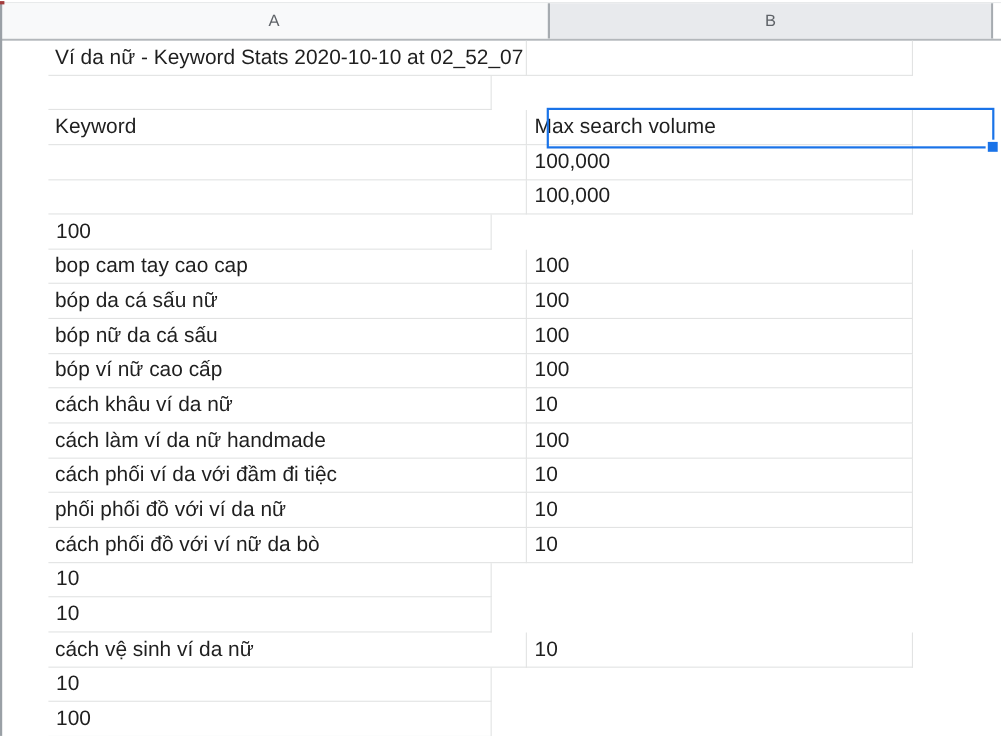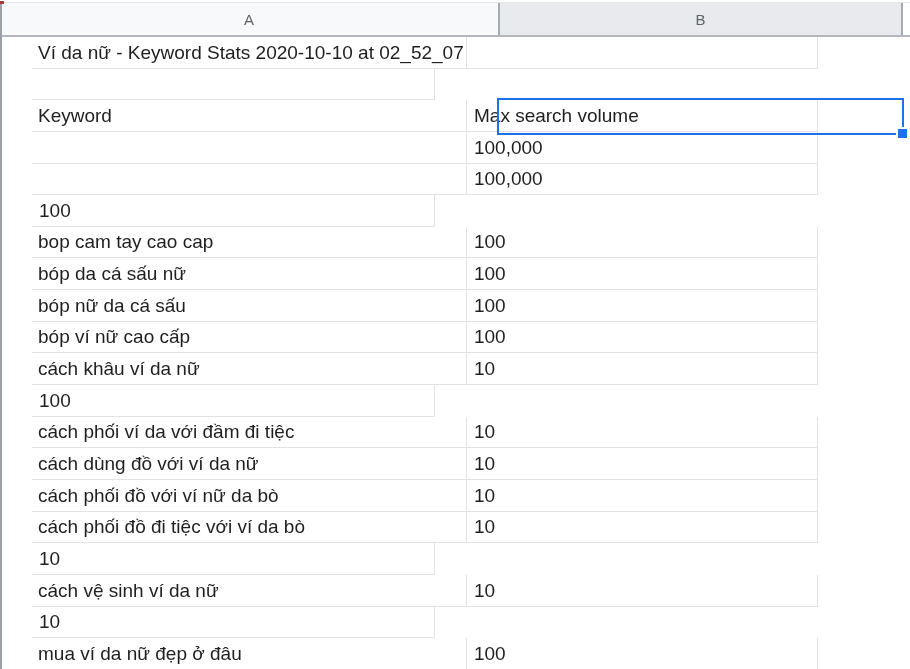--- a/index.html
+++ b/index.html
@@ -26,21 +26,21 @@
   .col-header {
     display:flex; align-items:center; justify-content:center;
     font-size:15px; color:#5f6368;
     height:100%;
   }
   .col-header-a { width:500px; background:#f8f9fa; border-right:2px solid #a6abb0; }
   .col-header-b { width:403px; background:#e8eaed; border-right:2px solid #a6abb0; }
   .header-gutter { flex:1; background:#ffffff; }
   
   .grid-body {
-    position:absolute; left:0; top:37px; width:818px;padding-left:32px;
+    position:absolute; left:12px; top:37px; width:818px;padding-left:32px;
   }
   .left-edge {
     position:absolute; left:0; top:2px; width:2px; height:667px;
     background:#9aa0a6; z-index:5;
   }
   .row { display:flex; height:31.65px; }
   .cell {
     display:flex; align-items:flex-end;
     padding:0 4px 4px 6px;
     font-size:19px;
@@ -118,50 +118,49 @@
       </div>
       <div class="row">
         <div class="cell cell-a">bóp ví nữ cao cấp</div>
         <div class="cell cell-b">100</div>
       </div>
       <div class="row">
         <div class="cell cell-a">cách khâu ví da nữ</div>
         <div class="cell cell-b">10</div>
       </div>
       <div class="row">
+        <div class="cell cell-a">cách làm ví da nữ handmade</div>
         <div class="cell cell-b">100</div>
       </div>
       <div class="row">
         <div class="cell cell-a">cách phối ví da với đầm đi tiệc</div>
         <div class="cell cell-b">10</div>
       </div>
       <div class="row">
-        <div class="cell cell-a">cách dùng đồ với ví da nữ</div>
+        <div class="cell cell-a">phối phối đồ với ví da nữ</div>
         <div class="cell cell-b">10</div>
       </div>
       <div class="row">
         <div class="cell cell-a">cách phối đồ với ví nữ da bò</div>
         <div class="cell cell-b">10</div>
       </div>
       <div class="row">
-        <div class="cell cell-a">cách phối đồ đi tiệc với ví da bò</div>
         <div class="cell cell-b">10</div>
       </div>
       <div class="row">
         <div class="cell cell-b">10</div>
       </div>
       <div class="row">
         <div class="cell cell-a">cách vệ sinh ví da nữ</div>
         <div class="cell cell-b">10</div>
       </div>
       <div class="row">
         <div class="cell cell-b">10</div>
       </div>
       <div class="row">
-        <div class="cell cell-a">mua ví da nữ đẹp ở đâu</div>
         <div class="cell cell-b">100</div>
       </div>
     </div>
 
   <div class="left-edge"></div>
 
   <div class="selection-overlay"></div>
   <div class="fill-handle">
     <div class="fill-handle-inner"></div>
   </div>

